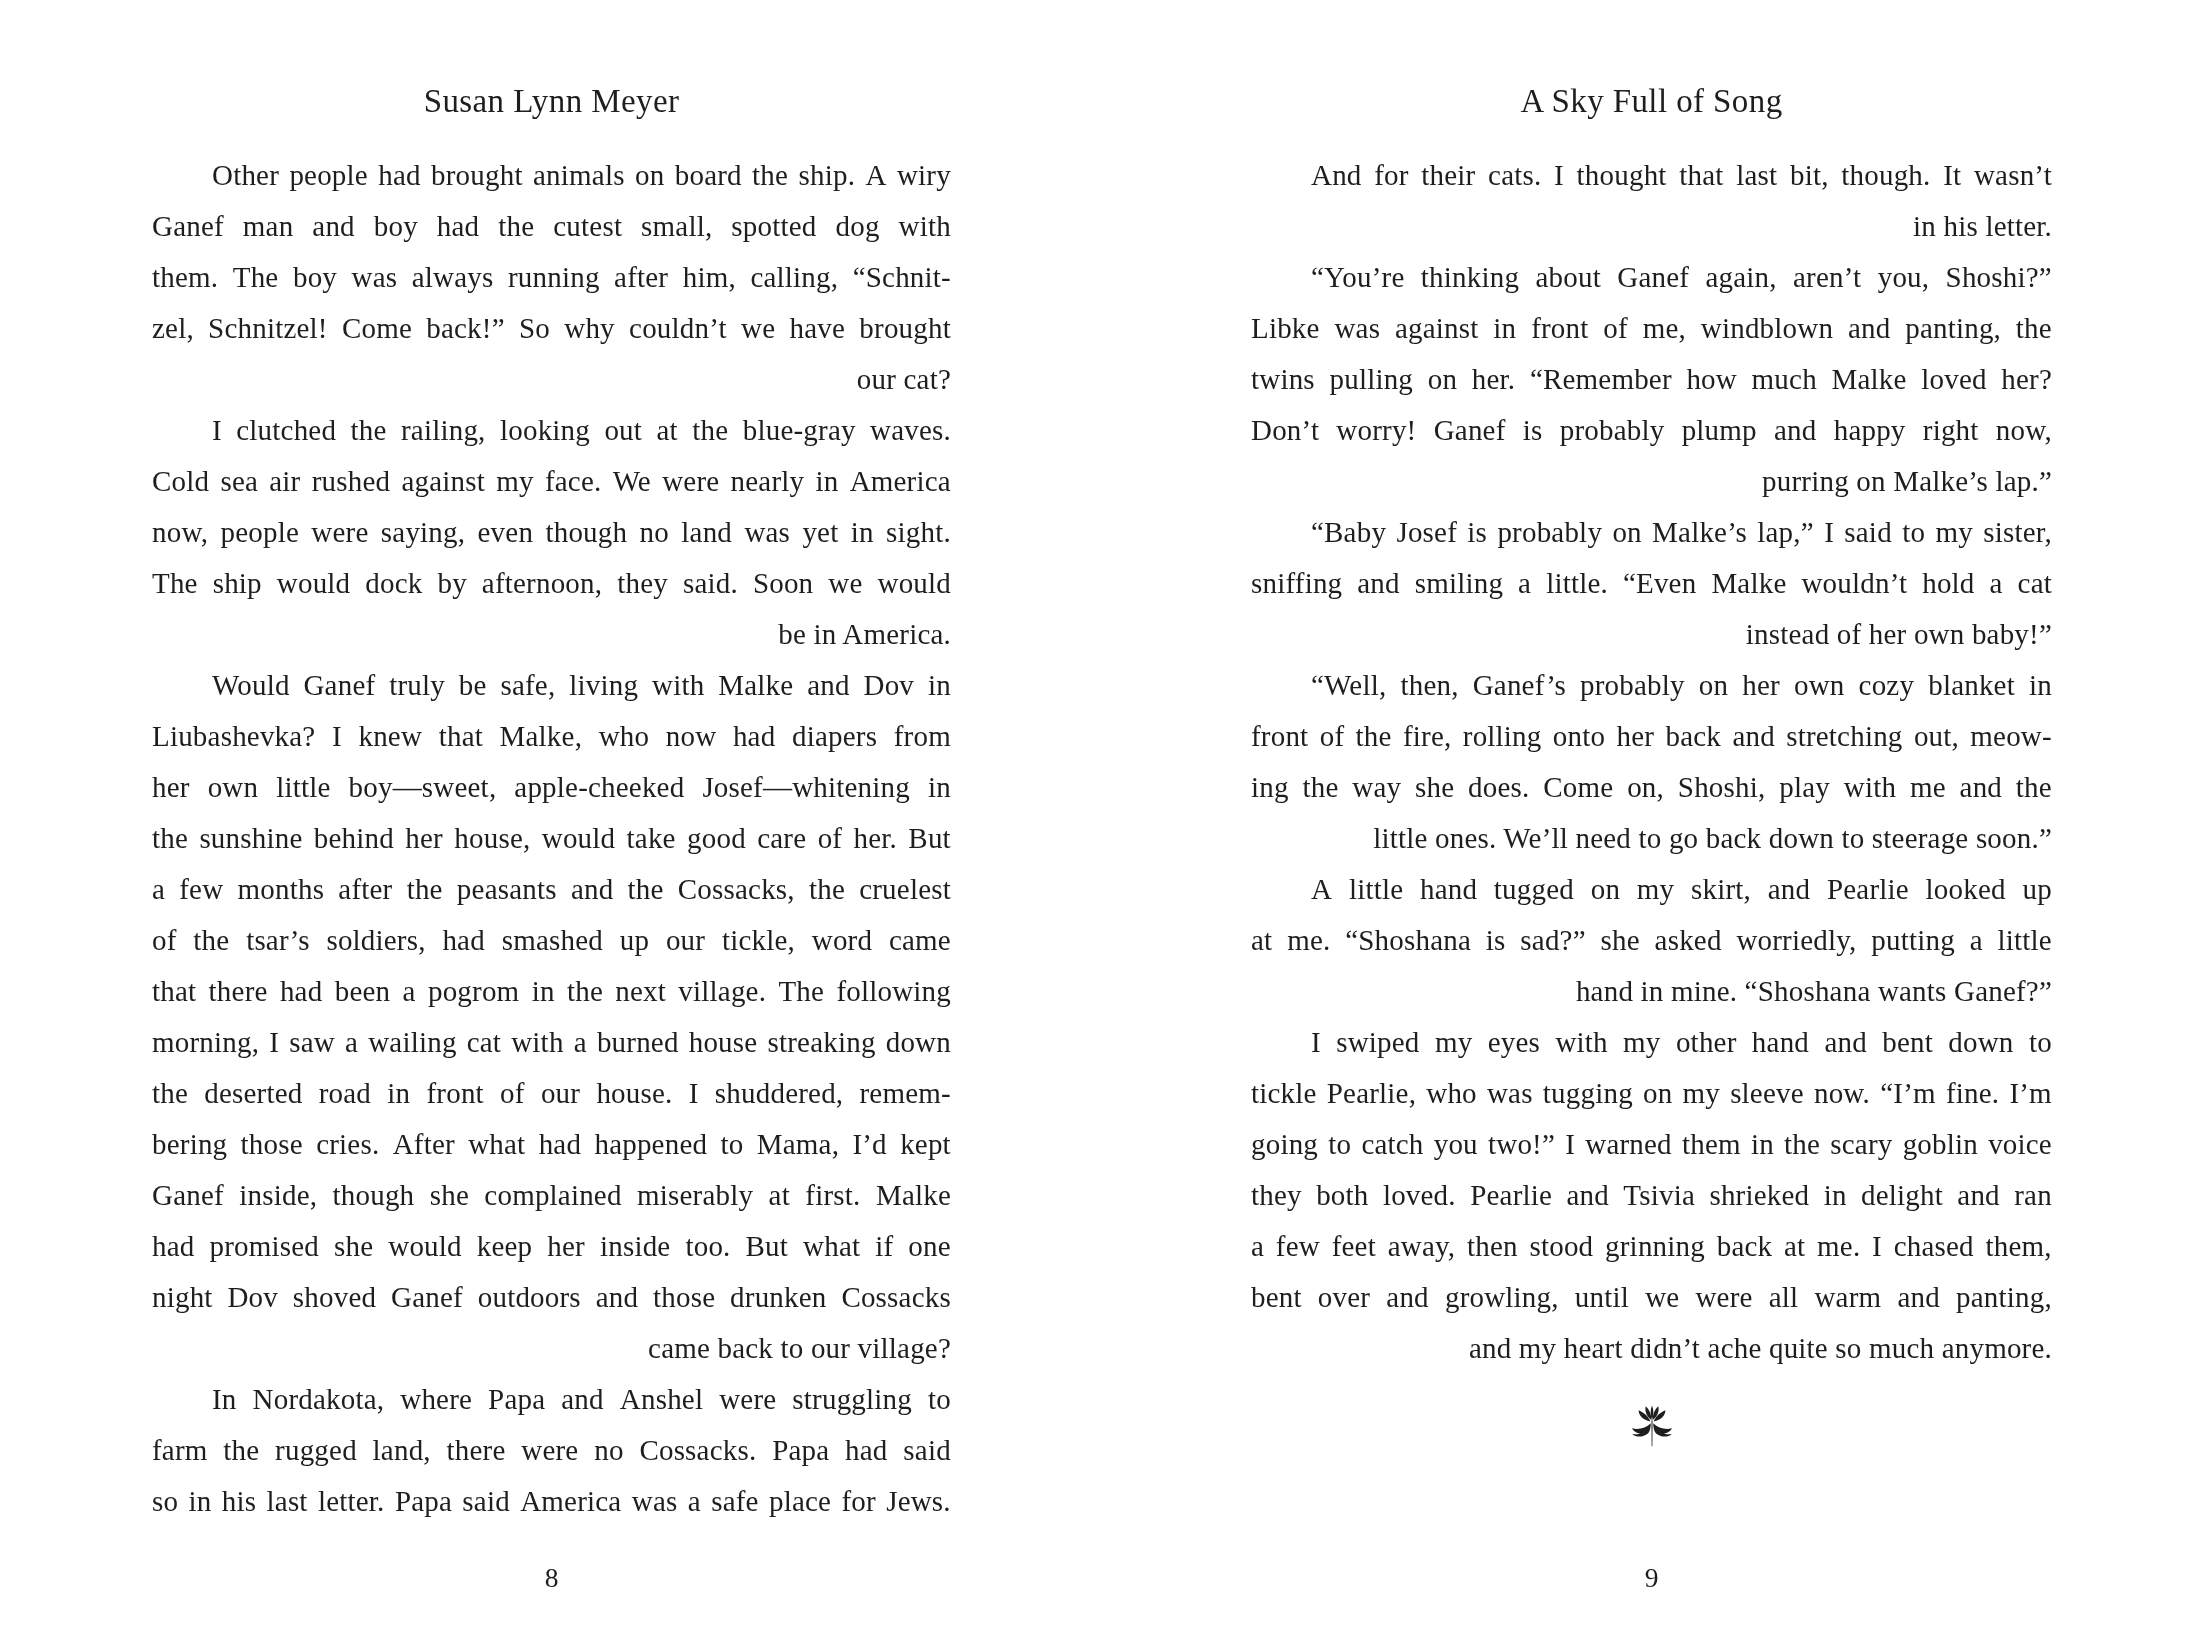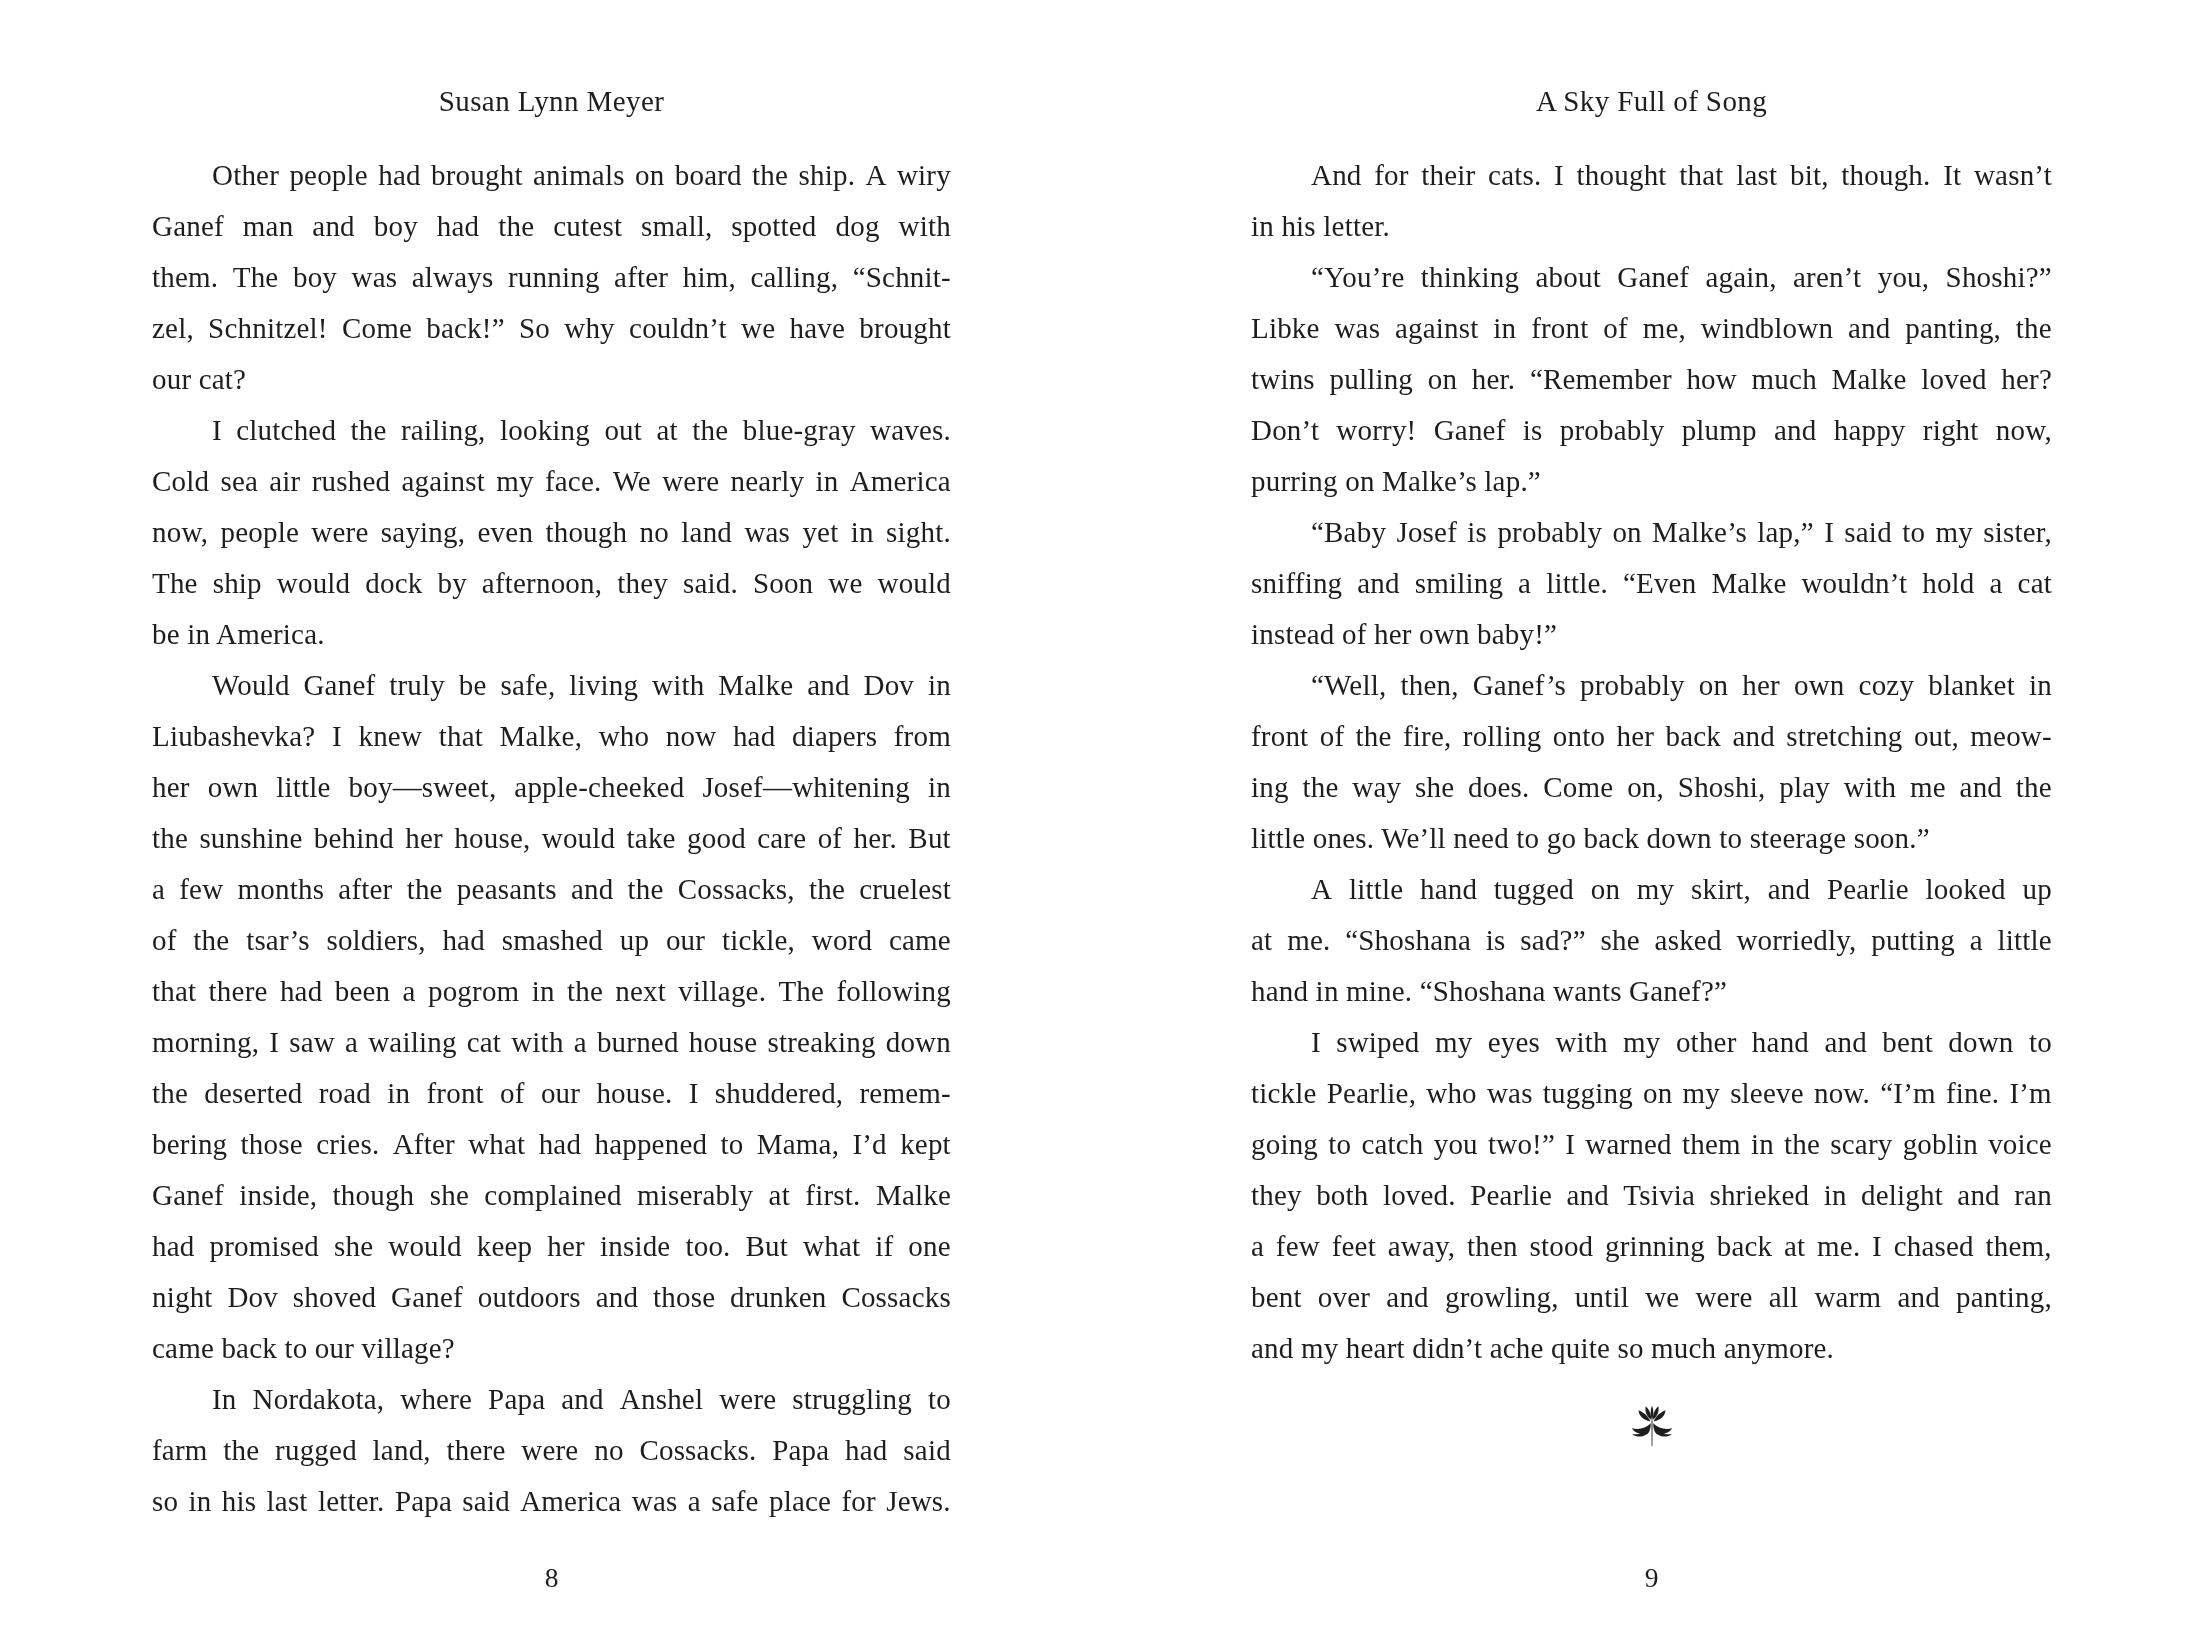--- a/index.html
+++ b/index.html
@@ -11,37 +11,37 @@
     font-family: "Liberation Serif", "DejaVu Serif", serif;
     overflow: hidden;
   }
   .page { position: absolute; top: 0; bottom: 0; }
   #left-page  { left: 152px;  width: 799px; }
   #right-page { left: 1251px; width: 801px; font-family: Liberation Serif, serif; }
 
   .running-header {
     position: absolute; top: 83px; left: 0; right: 0;
     text-align: center;
-    font-size: 29px; line-height: 37px;
+    font-size: 33px; line-height: 37px;
     letter-spacing: 0.4px;
   }
 
   .body-text { position: absolute; top: 150px; left: 0; right: 0; }
 
   .line {
     height: 51px; line-height: 51px;
     font-size: 29px;
     letter-spacing: 0.2px;
   }
   .line.just {
     display: flex;
     justify-content: space-between;
     align-items: baseline;
   }
-  .line.plain { white-space: nowrap; }
+  .line.plain { white-space: nowrap; text-align: right; }
   .line.indent { padding-left: 60px; }
 
   .ornament {
     position: absolute; top: 1403px; left: 0; right: 0;
     display: flex; justify-content: center;
   }
   .ornament svg { width: 48px; height: 48px; display: block; }
 
   .pagenum {
     position: absolute; top: 1559px; left: 0; right: 0;

